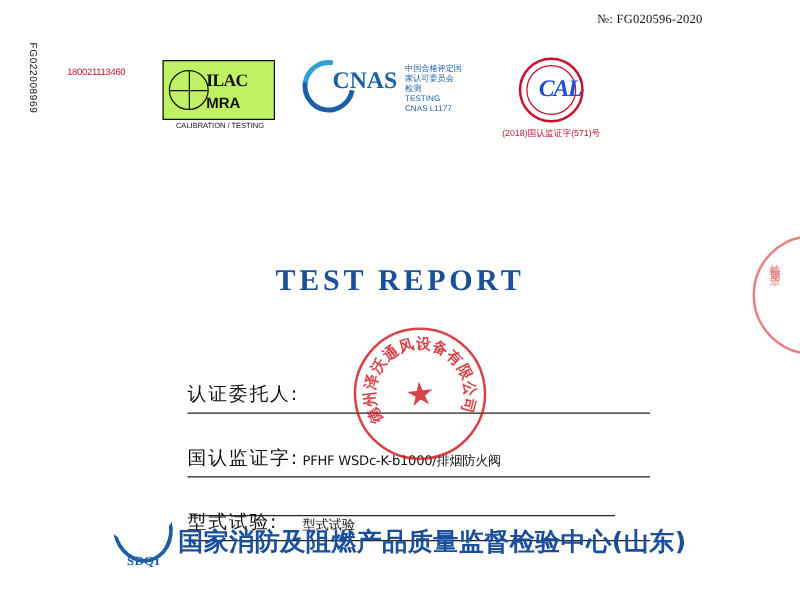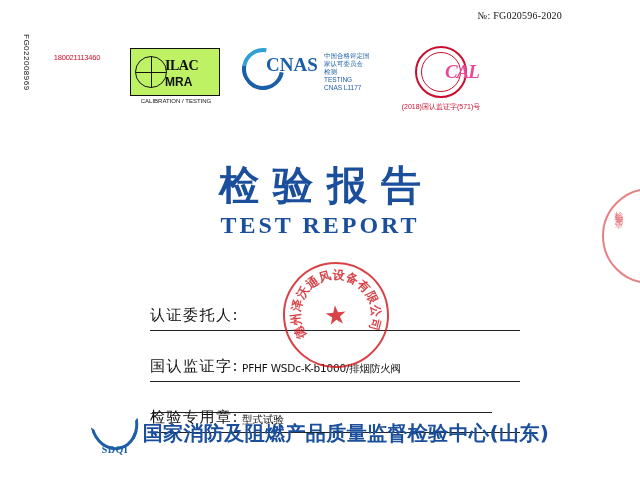--- a/index.html
+++ b/index.html
@@ -219,28 +219,27 @@
     right: 4px;
     bottom: 4px;
     border: 1px solid #c8102e;
     border-radius: 50%;
   }
   .cal-text {
     position: absolute;
     left: 0;
     top: 13px;
     width: 100%;
-    text-align: left;
+    text-align: right;
     font-family: "Liberation Serif", serif;
     font-weight: bold;
     font-style: italic;
     font-size: 19px;
-    color: #ec4899;
+    color: #1d4ed8;
     letter-spacing: -1px;
-    padding-left: 28px;
   }
   .cal-cap {
     margin-top: 4px;
     font-size: 7px;
     color: #c8102e;
     white-space: nowrap;
   }
   
   .title-cn {
     position: absolute;
@@ -472,37 +471,36 @@
     <div class="cal">
       <div class="cal-circle">
         <div class="cal-inner"></div>
         <div class="cal-text">CAL</div>
       </div>
       <div class="cal-cap">(2018)国认监证字(571)号</div>
     </div>
 
   </div>
 
-  <div class="title-cn">检验报告</div>
   <div class="title-en">TEST REPORT</div>
 
   <div class="seal-edge">
     <div class="seal-edge-text">检验专用章</div>
   </div>
 
   <div class="fields">
     <div class="field">
       <span class="field-label">认证委托人:</span>
     </div>
     <div class="field">
       <span class="field-label">国认监证字:</span>
       <span class="field-value narrow">PFHF WSDc-K-b1000/排烟防火阀</span>
     </div>
     <div class="field">
-      <span class="field-label">检验专用章:</span>
+      <span class="field-label">型式试验:</span>
       <span class="field-value">型式试验</span>
     </div>
   </div>
 
   <div class="seal">
     <div class="seal-text" id="seal-ring">
         <div class="seal-ch" style="transform: translate(-37.5877px, 13.6808px) rotate(-110deg);">德</div>
         <div class="seal-ch" style="transform: translate(-40px, -4.89859e-15px) rotate(-90deg);">州</div>
         <div class="seal-ch" style="transform: translate(-37.5877px, -13.6808px) rotate(-70deg);">泽</div>
         <div class="seal-ch" style="transform: translate(-30.6418px, -25.7115px) rotate(-50deg);">沃</div>

